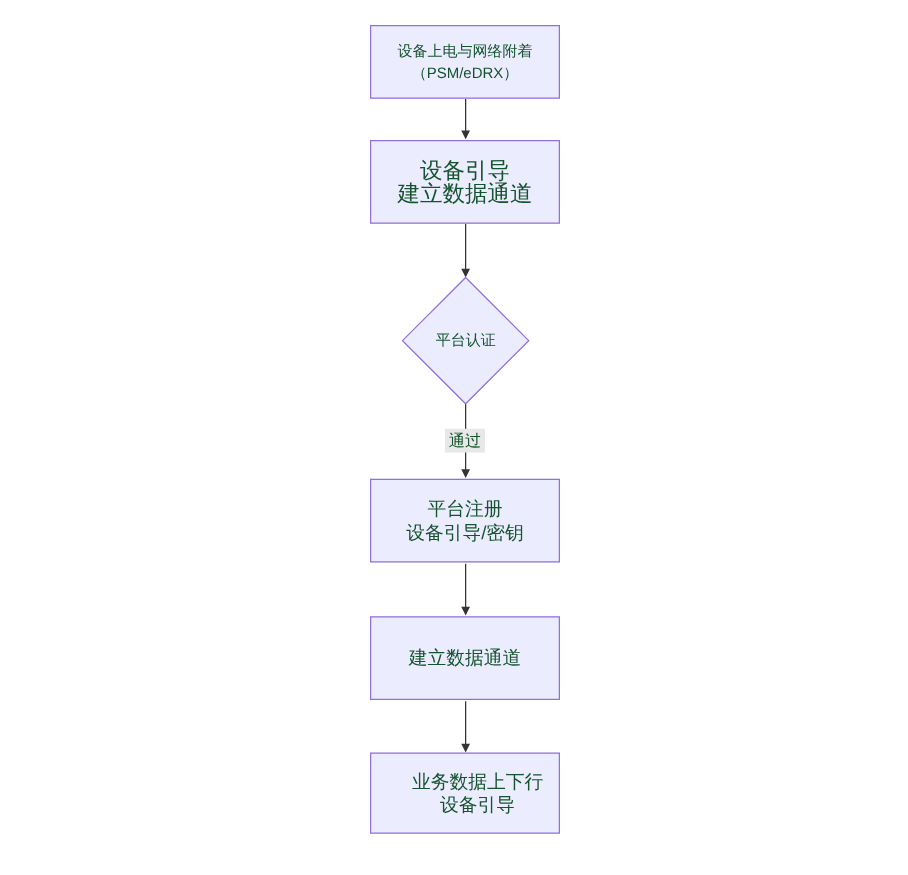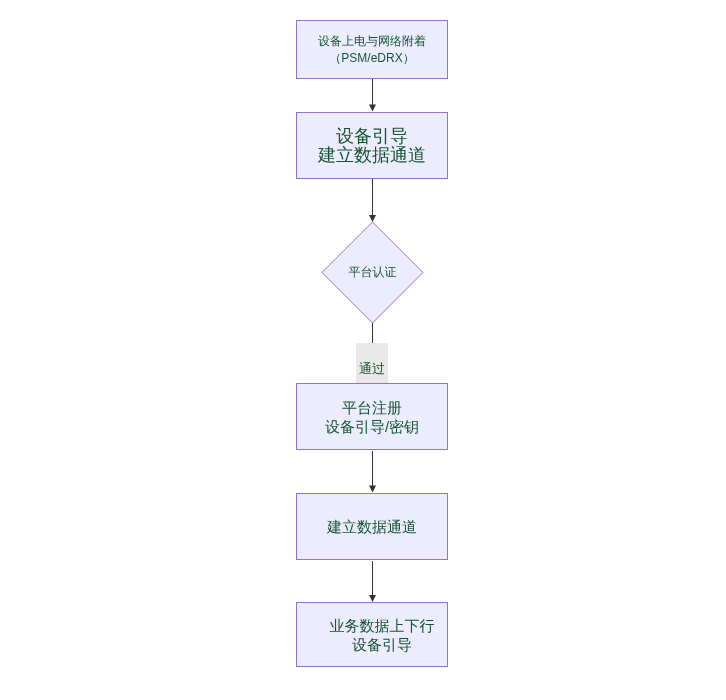--- a/index.html
+++ b/index.html
@@ -44,21 +44,21 @@
     font-size: 12px;
     text-align: center;
   }
   .edge-label {
     position: absolute;
     left: 372px; top: 343px;
     transform: translateX(-50%);
     background: #e8e8e8;
     font-size: 13px;
     line-height: 19px;
-    padding: 16px 3px;
+    padding: 0 3px;
     white-space: nowrap;
   }
 </style>
 </head>
 <body>
 
 <div class="canvas">
 
   <svg class="edges-svg" width="726" height="700" viewBox="0 0 726 700" xmlns="http://www.w3.org/2000/svg">
     <defs>

